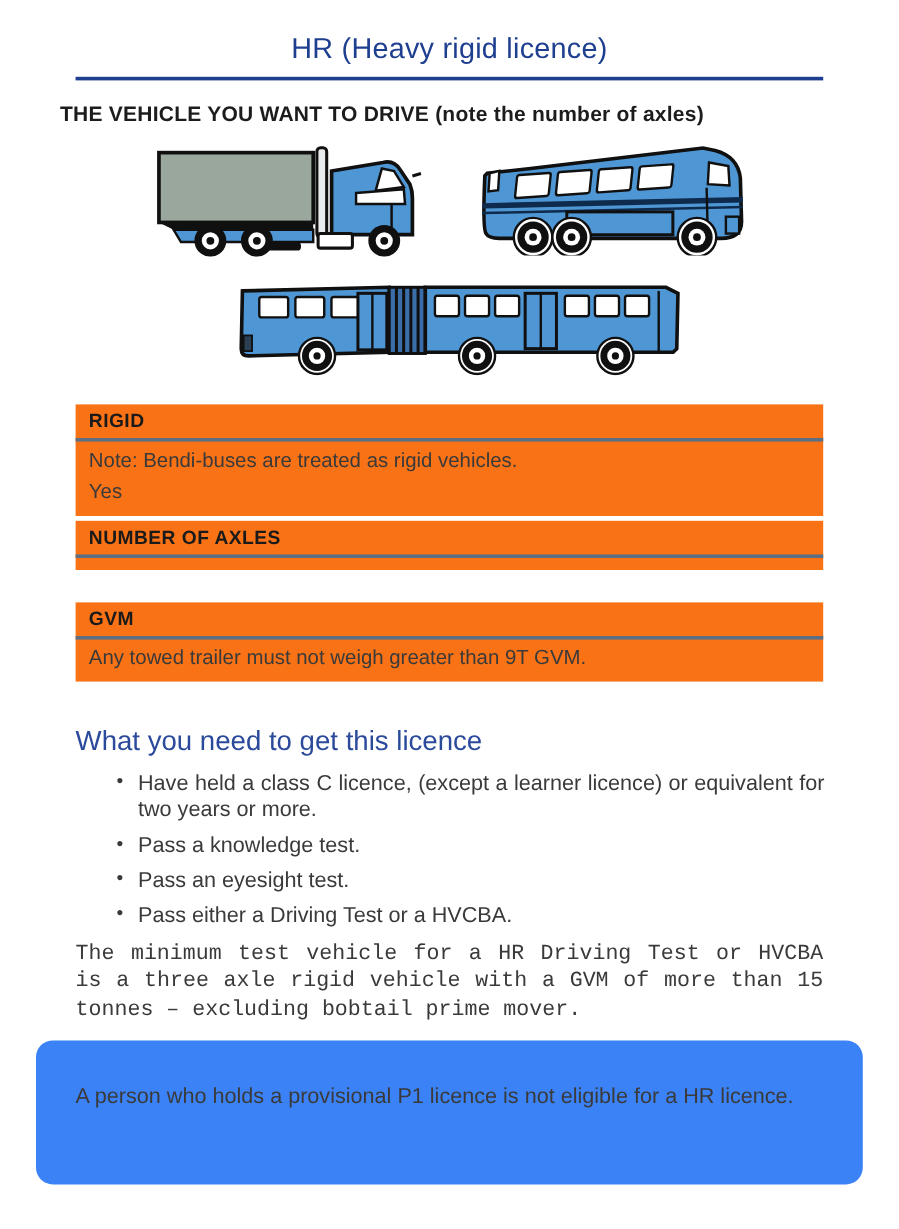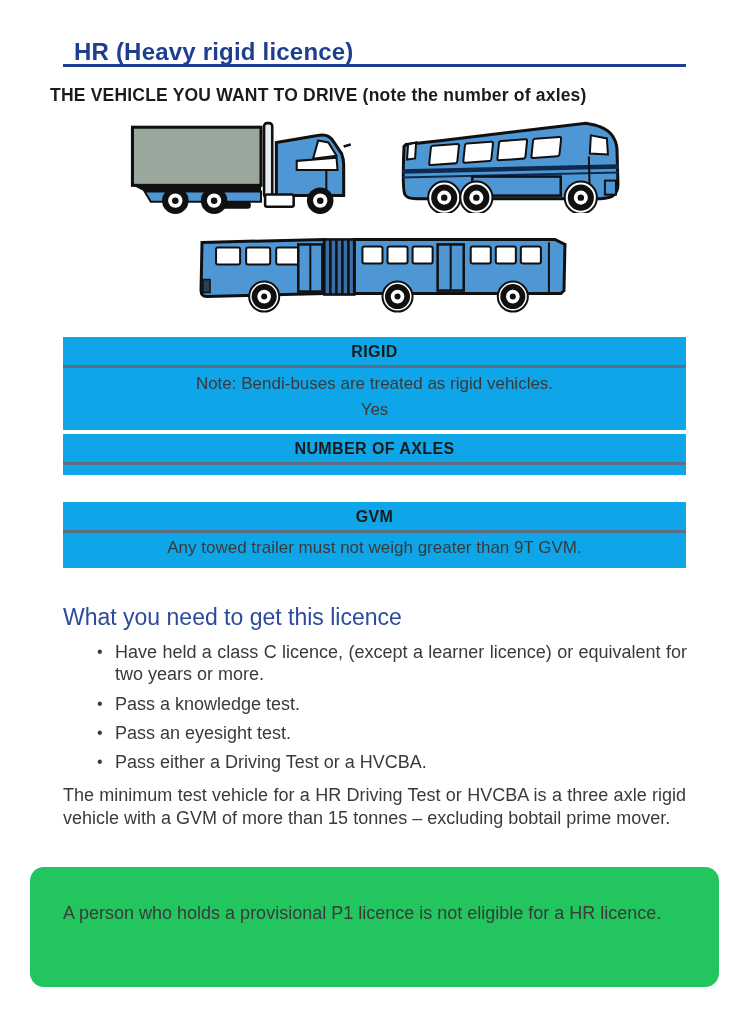--- a/index.html
+++ b/index.html
@@ -3,35 +3,35 @@
 <meta charset="utf-8">
 <style>
   html,body{margin:0;padding:0;}
   body{
     width:749px;height:1024px;position:relative;background:#ffffff;
     font-family:"Liberation Sans", sans-serif;color:#333333;overflow:hidden;
   }
   .abs{position:absolute;}
   
   .page-title{
-    left:63px;top:27px;width:623px;margin:11px;
-    font-size:24px;font-weight:700;color:#1E3E8F;letter-spacing:.2px;
+    left:63px;top:27px;width:623px;margin:0;
+    font-size:24px;font-weight:400;color:#1E3E8F;letter-spacing:.2px;text-align:center;
   }
   .title-rule{left:63px;top:64px;width:623px;height:2.5px;background:#1E3E8F;}
   .section-heading{
     left:50px;top:85px;width:660px;margin:0;
     font-size:17.5px;font-weight:700;color:#1c1c1c;letter-spacing:.2px;
   }
   
   .veh{display:block;}
   .veh-truck{left:110px;top:120px;width:250px;height:94px;}
   .veh-coach{left:392px;top:114px;width:233px;height:99px;}
   .veh-bendi{left:192px;top:230px;width:386px;height:83px;}
   
-  .info-box{left:63px;width:623px;background:#0ea5e9;text-align:center;}
+  .info-box{left:63px;width:623px;background:#f97316;}
   .info-box h3{
     margin:0;padding:6px 11px 4px;font-size:16px;font-weight:700;
     color:#1a1a1a;letter-spacing:.4px;
   }
   .info-rule{height:2.5px;background:#5D6F83;}
   .info-box p{margin:5px 11px 0;font-size:17px;line-height:1.25;color:#3a3a3a;}
   .info-box{padding-bottom:10px;}
   .box-rigid{top:337px;}
   .box-axles{top:434px;}
   .box-gvm{top:502px;}
@@ -39,26 +39,26 @@
   .req-heading{
     left:63px;top:604px;width:623px;margin:0;
     font-size:23px;font-weight:400;color:#2B4A9B;
   }
   .req-list{left:97px;top:641px;width:590px;margin:0;padding:0;list-style:none;}
   .req-list li{display:flex;margin:0 0 7px 0;font-size:18px;line-height:1.24;color:#3a3a3a;}
   .req-list .bullet{width:18px;flex:0 0 18px;font-size:16px;line-height:1.4;color:#3a3a3a;}
   .req-list .li-text{flex:1;text-align:justify;}
   .min-note{
     left:63px;top:784px;width:623px;margin:0;
-    font-size:18px;line-height:1.3;color:#3a3a3a;text-align:justify;
+    font-size:18px;line-height:1.3;color:#3a3a3a;text-align:justify;font-family:Liberation Mono, monospace;
   }
   
   .note-box{
     left:30px;top:867px;width:689px;height:120px;
-    background:#22c55e;border-radius:14px;
+    background:#3b82f6;border-radius:14px;
   }
   .note-box p{
     margin:34px 33px 0;font-size:18px;line-height:1.35;color:#3a3a3a;text-align:justify;
   }
 </style>
 </head>
 <body>
 
 <h1 class="abs page-title">HR (Heavy rigid licence)</h1>
 <div class="abs title-rule"></div>

